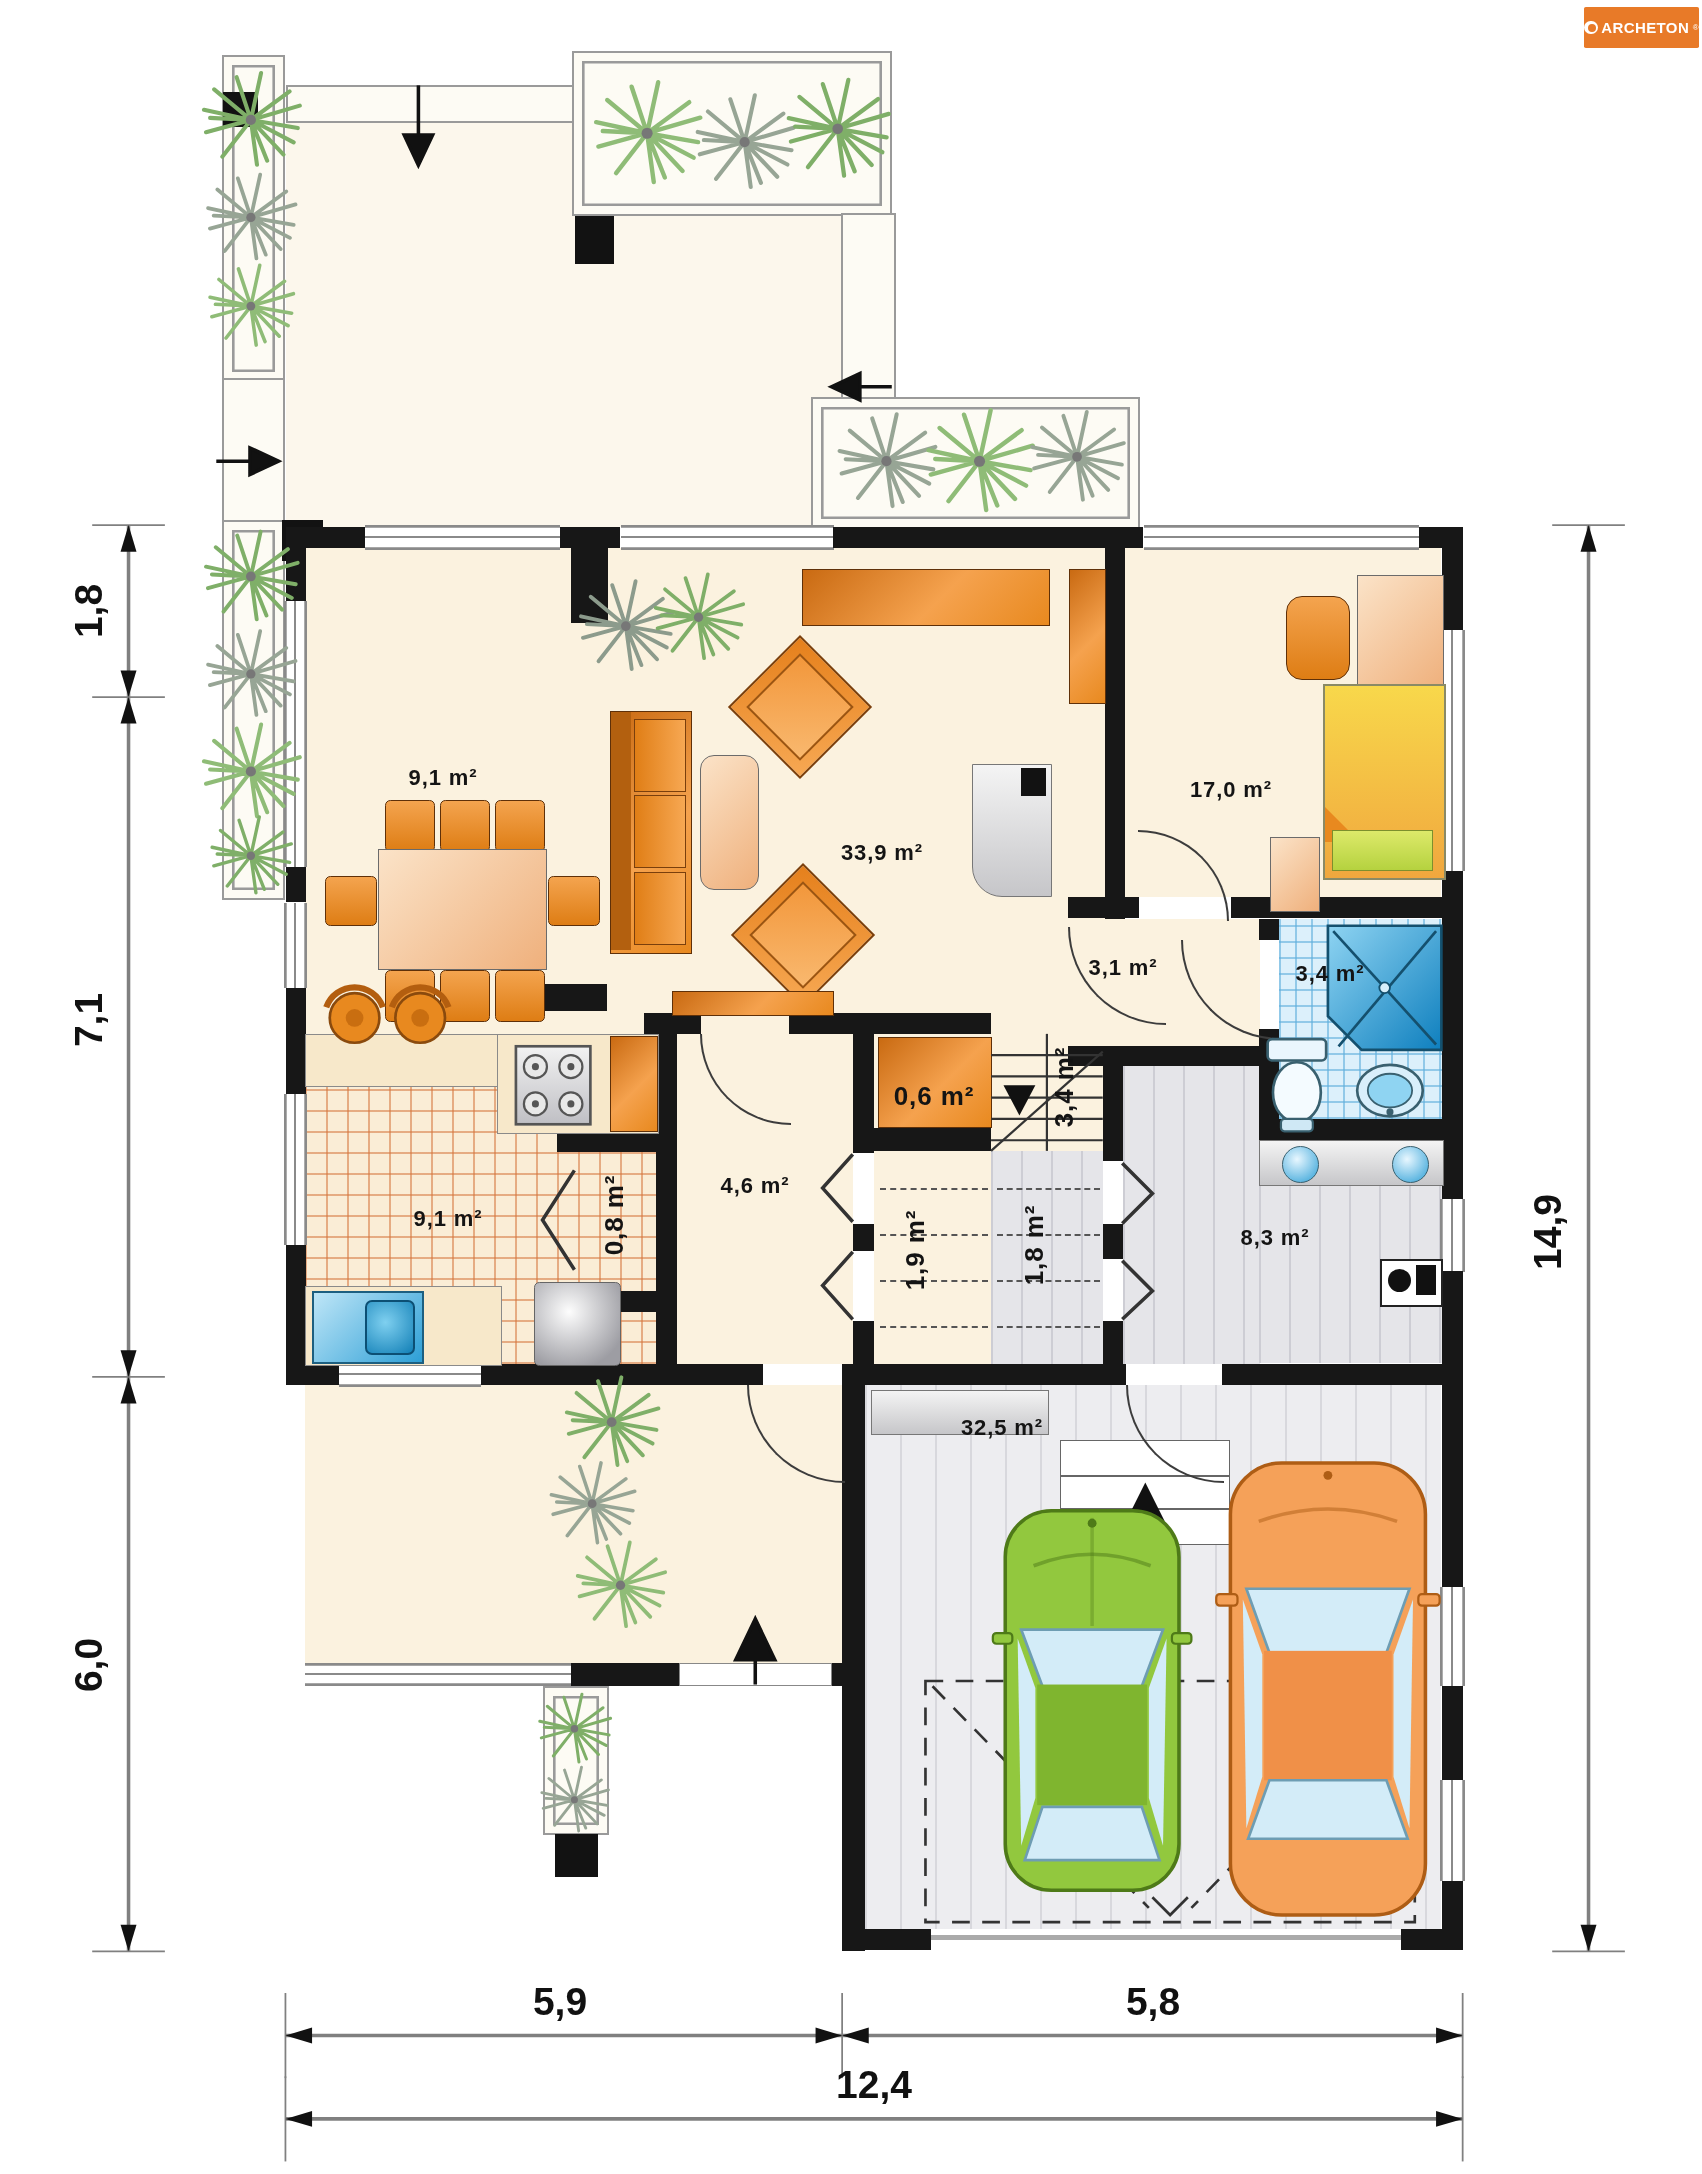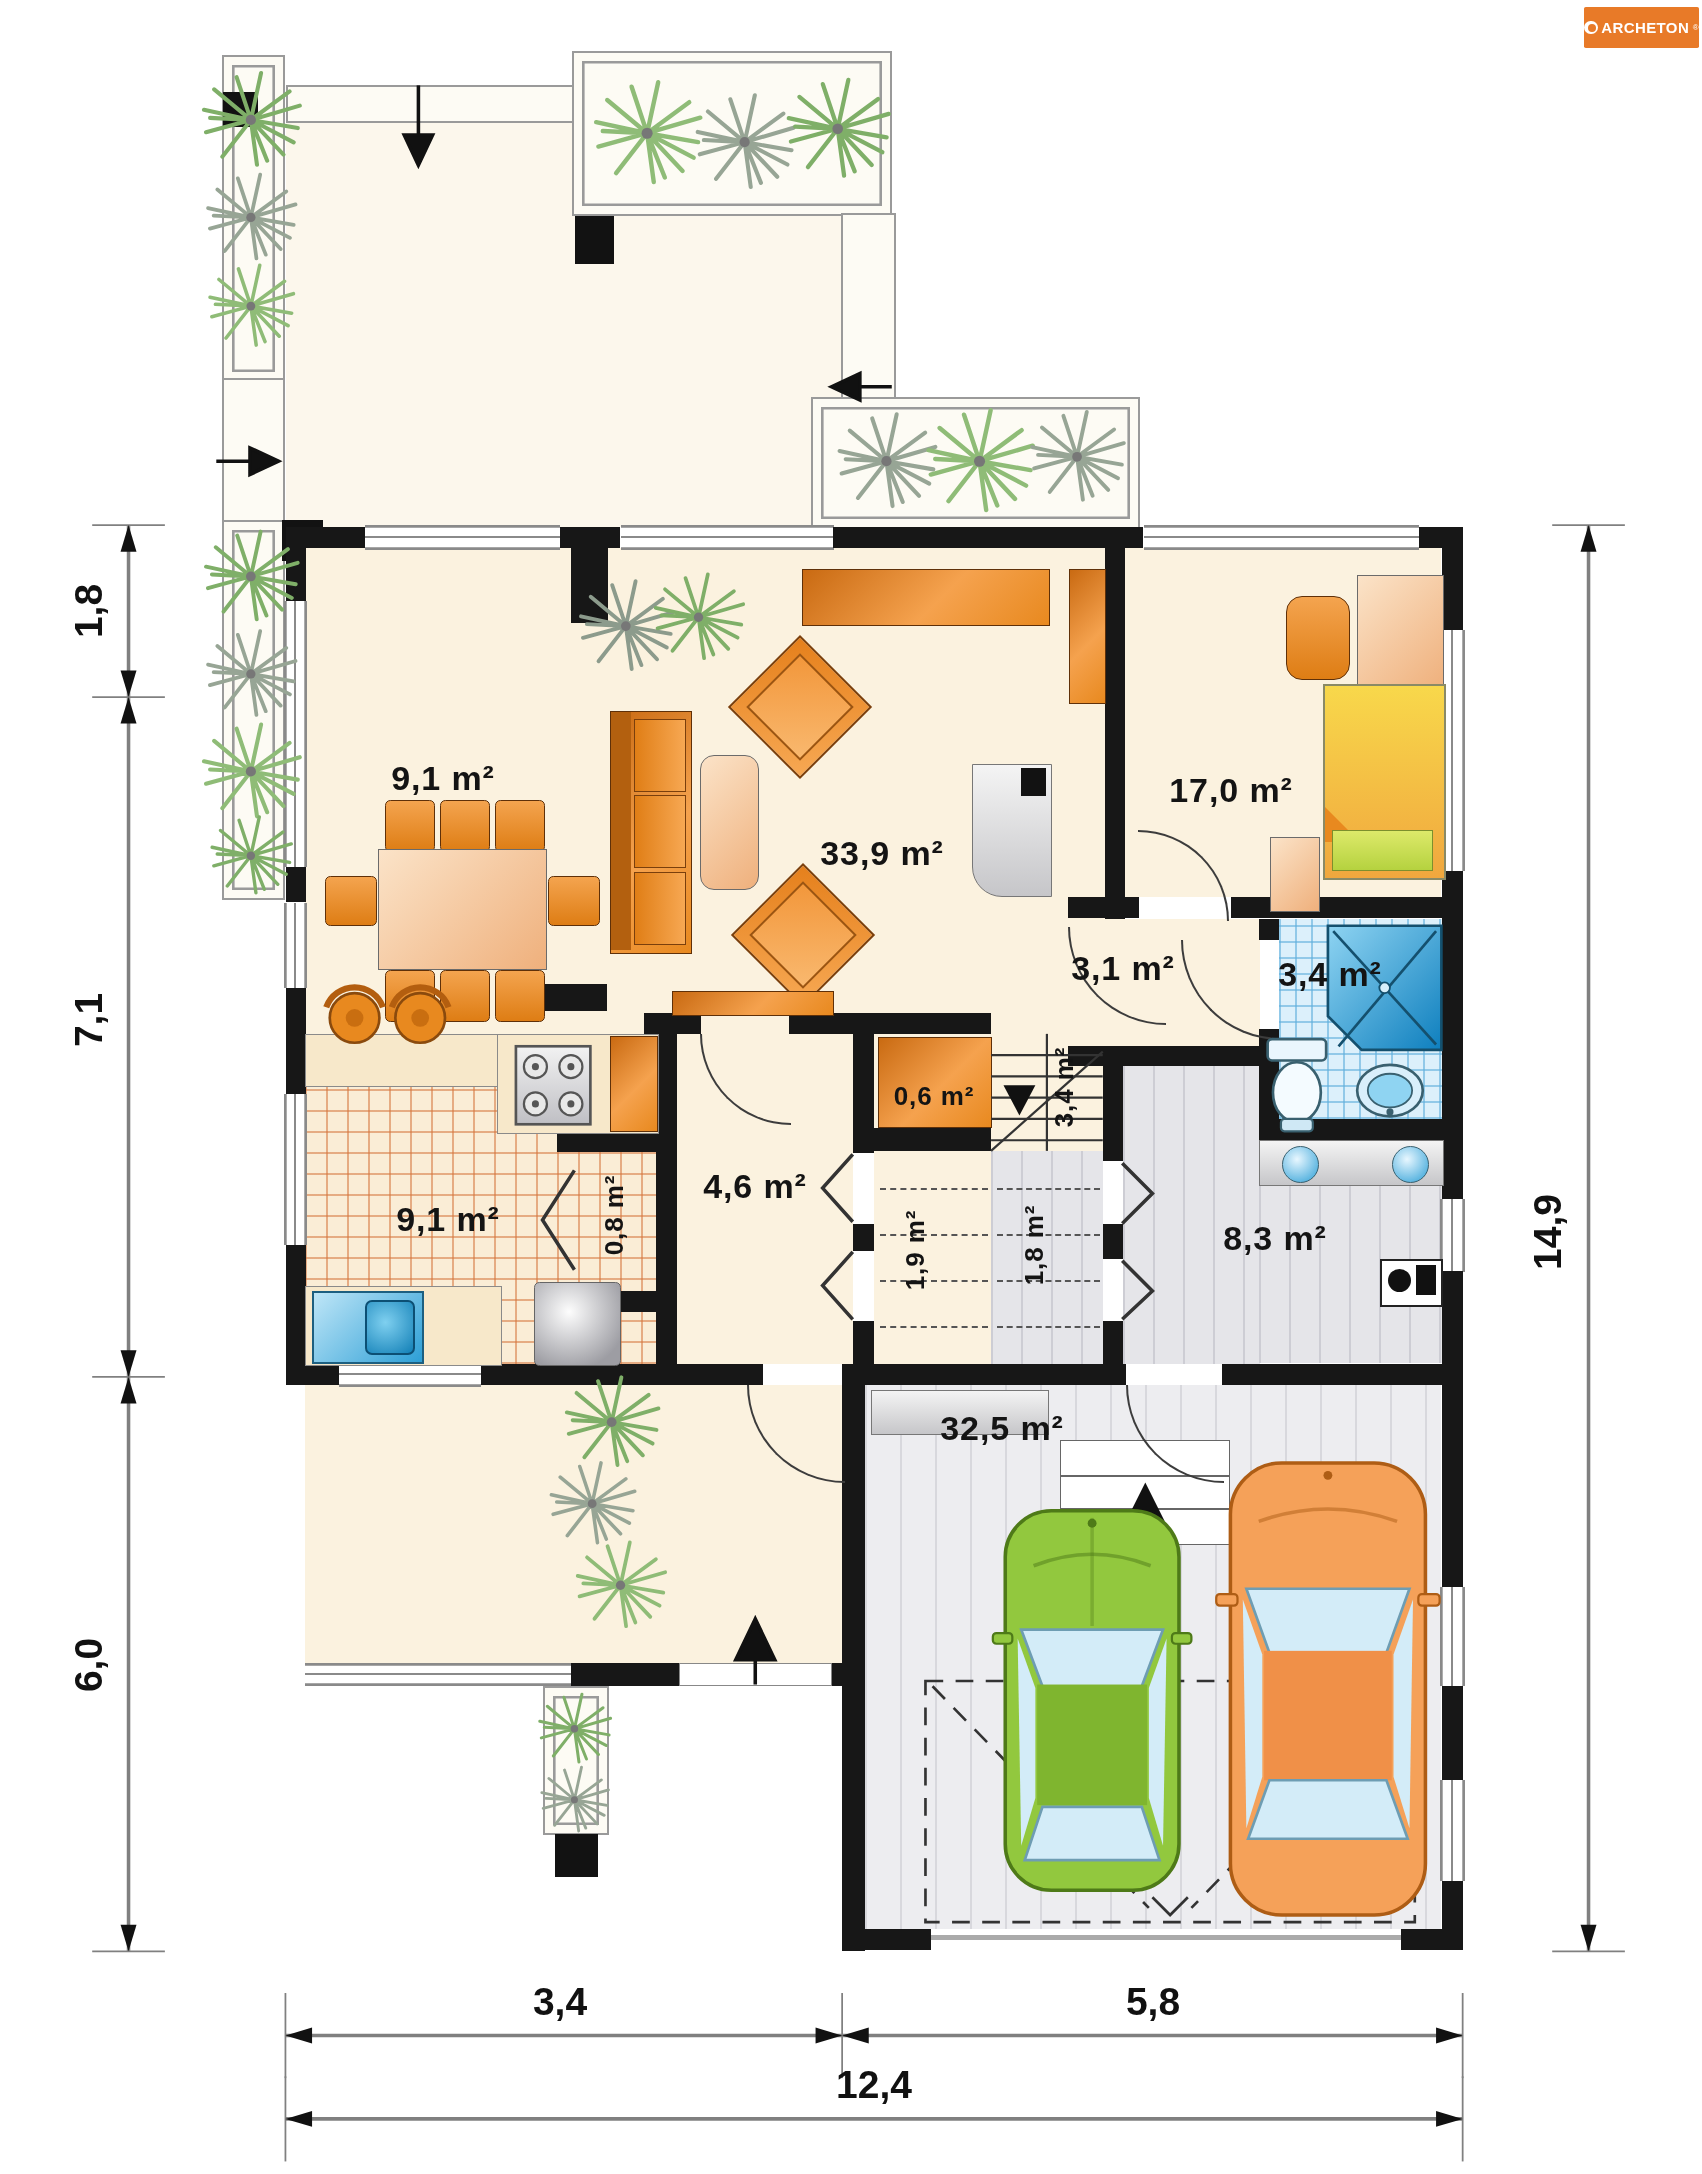--- a/index.html
+++ b/index.html
@@ -28,21 +28,21 @@
     box-shadow:inset 0 0 0 8px #FDFBF4,inset 0 0 0 10.6px #9a9a9a;}
   .post{position:absolute;background:#121212;}
   .counter{position:absolute;background:#F7E8CA;border:1.8px solid #8a8a8a;}
   .silver{position:absolute;background:linear-gradient(180deg,#F4F4F4,#C6C6C9);border:1.8px solid #777;}
   .orangeF{position:absolute;background:linear-gradient(135deg,#C96A12,#F5A24E 55%,#E8891F);border:1.8px solid #5F3008;}
   .peach{position:absolute;background:linear-gradient(135deg,#FBE3C8,#EFB07C);border:1.8px solid #6b6b6b;}
   .arc-bl{position:absolute;border-left:2.7px solid #3c3c3c;border-bottom:2.7px solid #3c3c3c;
           border-bottom-left-radius:100% 100%;}
   .arc-tr{position:absolute;border-top:2.7px solid #3c3c3c;border-right:2.7px solid #3c3c3c;
           border-top-right-radius:100% 100%;}
-  .area{position:absolute;font-weight:bold;color:#141414;font-size:34px;white-space:nowrap;
+  .area{position:absolute;font-weight:bold;color:#141414;font-size:22px;white-space:nowrap;
         transform:translate(-50%,-50%);letter-spacing:0.9px;}
   .area.sm{font-size:26px;}
   .area.v{transform:translate(-50%,-50%) rotate(-90deg);}
   .dim{position:absolute;font-weight:bold;color:#111;font-size:39px;white-space:nowrap;
        transform:translate(-50%,-50%);}
   .dim.v{transform:translate(-50%,-50%) rotate(-90deg);}
   .chair{position:absolute;background:linear-gradient(180deg,#F4A44F,#DE7D14);border:1.8px solid #5F3008;border-radius:5.3px;}
   .diamond{position:absolute;width:98px;height:98px;transform:rotate(45deg);
      background:linear-gradient(135deg,#E5801C,#F7A853);border:2.7px solid #7A3F0C;}
   .diamond .inner{position:absolute;inset:10.6px;border:2.7px solid #9A5513;background:linear-gradient(135deg,#F2973B,#F9B86E);}
@@ -438,21 +438,21 @@
   <span class="area" style="left:755px;top:1186px;">4,6 m²</span>
   <span class="area sm v" style="left:915px;top:1250px;">1,9 m²</span>
   <span class="area sm v" style="left:1034px;top:1245px;">1,8 m²</span>
   <span class="area" style="left:1275px;top:1238px;">8,3 m²</span>
   <span class="area" style="left:1002px;top:1428px;">32,5 m²</span>
 
   <span class="dim v" style="left:89px;top:611px;">1,8</span>
   <span class="dim v" style="left:89px;top:1020px;">7,1</span>
   <span class="dim v" style="left:89px;top:1665px;">6,0</span>
   <span class="dim v" style="left:1548px;top:1232px;">14,9</span>
-  <span class="dim" style="left:560px;top:2002px;">3,4</span>
+  <span class="dim" style="left:560px;top:2002px;">5,9</span>
   <span class="dim" style="left:1153px;top:2002px;">5,8</span>
   <span class="dim" style="left:874px;top:2085px;">12,4</span>
 
   <div id="logo">
     <span class="lmark"></span>
     <span class="ltxt">ARCHETON</span>
     <sup>®</sup>
   </div>
 
 </div>

